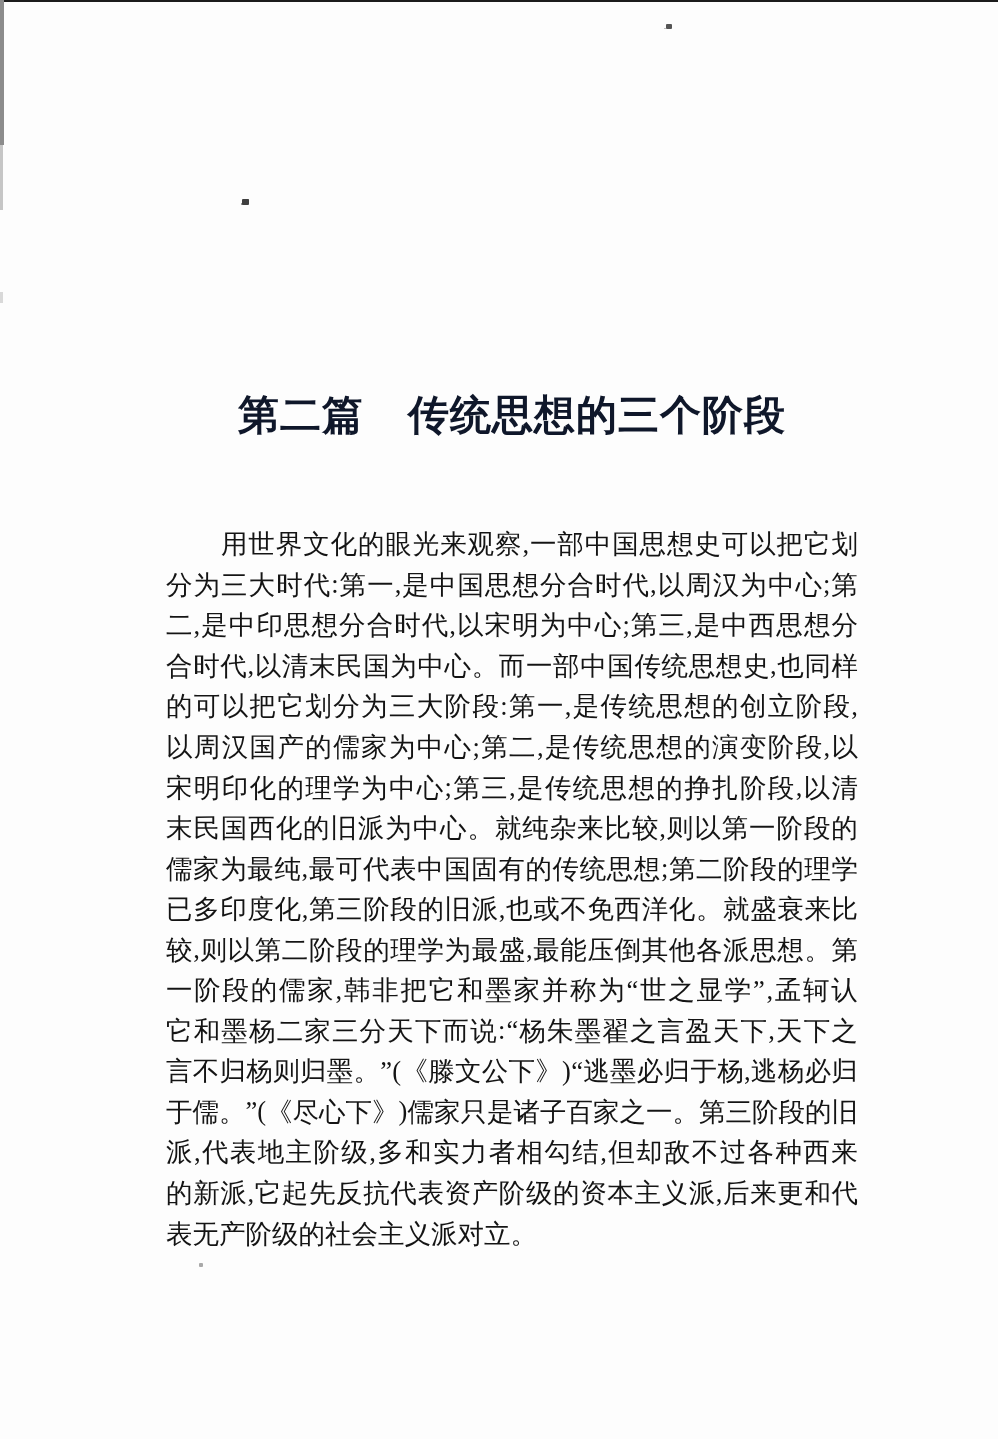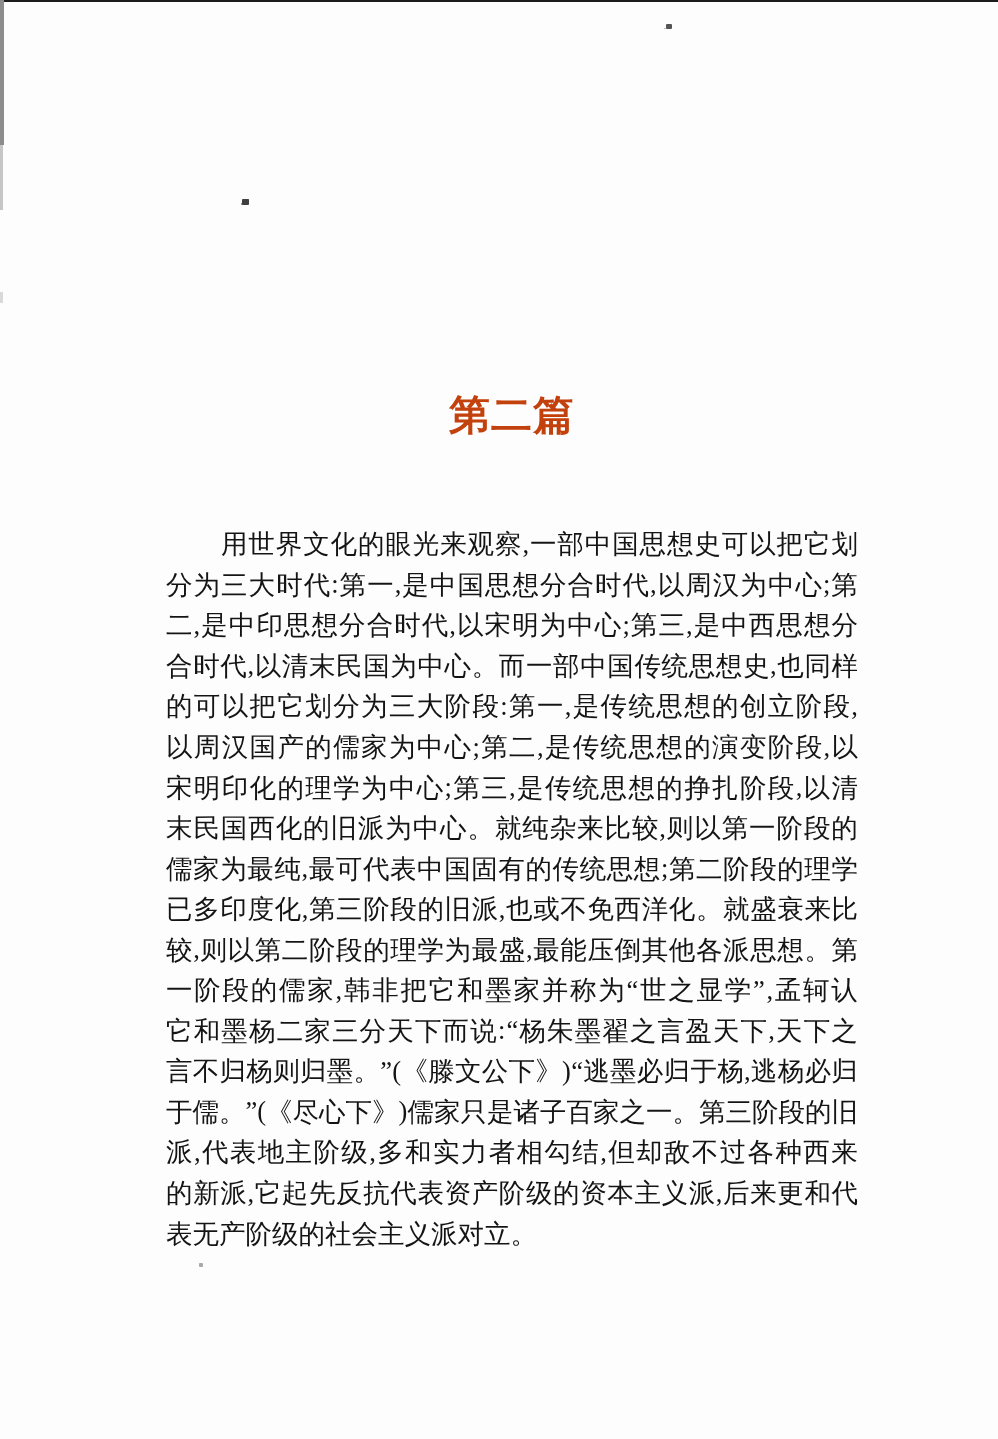--- a/index.html
+++ b/index.html
@@ -68,21 +68,21 @@
   
   .title-row {
     position: absolute;
     left: 166px; top: 391px;
     width: 692px;
     display: flex;
     justify-content: center;
     gap: 44px;
     font-size: 41px;
     font-weight: 700;
-    color: #c2410c;
+    color: #0f172a;
     letter-spacing: 1px;
     line-height: 1.2;
     white-space: nowrap;
   }
   
   .paragraph {
     position: absolute;
     left: 166px; top: 524px;
     width: 692px;
     color: #141414;
@@ -108,20 +108,21 @@
   <div class="top-edge"></div>
   <div class="left-edge-dark"></div>
   <div class="left-edge-light"></div>
   <div class="left-edge-nick"></div>
   <div class="speck-a"></div>
   <div class="speck-b"></div>
   <div class="speck-c"></div>
 
   <div class="title-row">
     <span>第二篇</span>
+    <span>传统思想的三个阶段</span>
   </div>
 
   <div class="paragraph">
       <div class="line">
         <span class="indent"></span>
         <span class="g">用</span>
         <span class="g">世</span>
         <span class="g">界</span>
         <span class="g">文</span>
         <span class="g">化</span>

